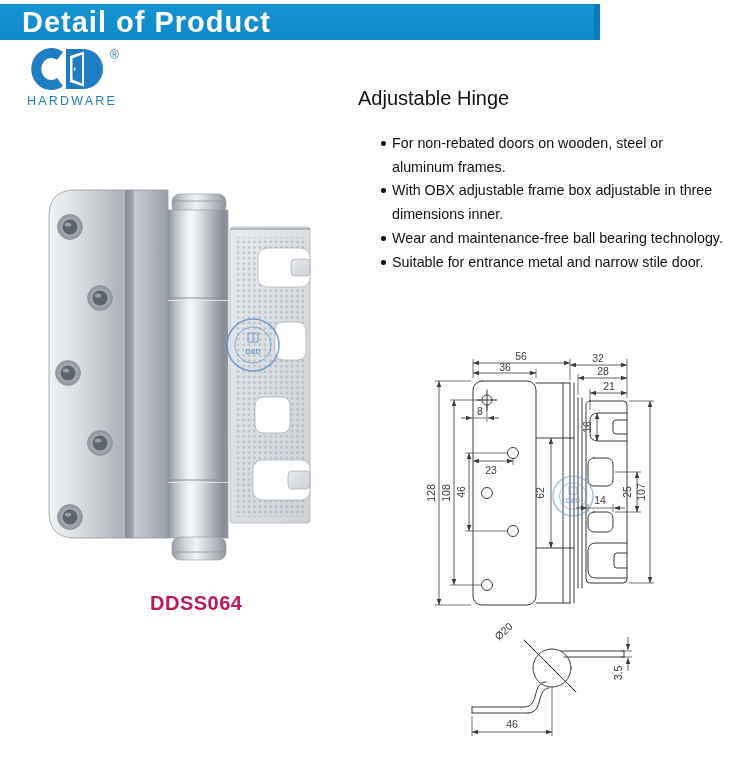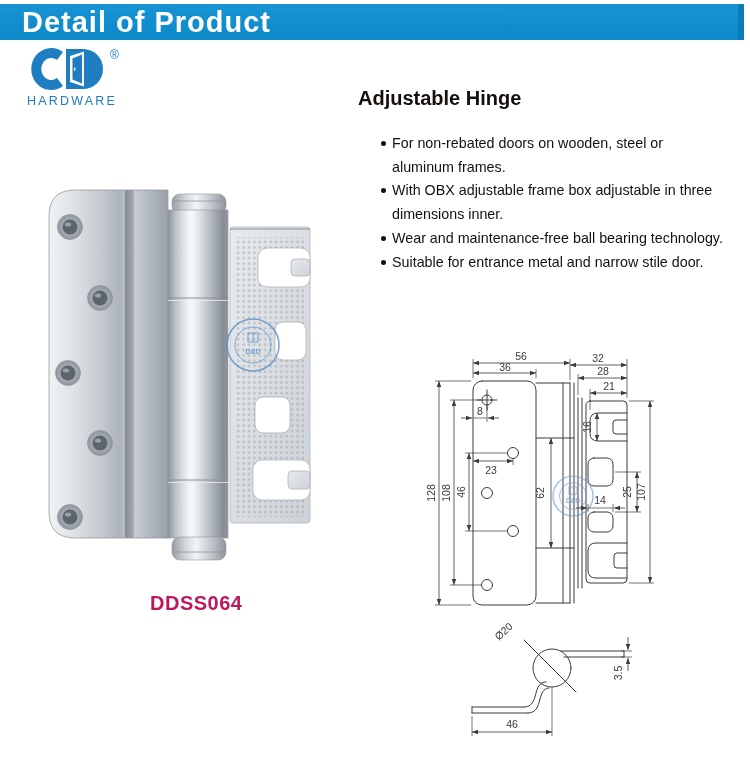--- a/index.html
+++ b/index.html
@@ -1,28 +1,28 @@
 <!DOCTYPE html>
 <html><head>
 <meta charset="utf-8">
 <style>
   html,body{margin:0;padding:0;background:#ffffff;}
   body{width:750px;height:767px;position:relative;overflow:hidden;
        font-family:"Liberation Sans",sans-serif;color:#1c1713;}
-  .banner{position:absolute;left:0;top:4px;width:744px;height:36px;
+  .banner{position:absolute;left:0;top:4px;width:600px;height:36px;
           background:linear-gradient(180deg,#1794d3 0%,#0d88c8 100%);
           border-right:6px solid #0b7cba;
           display:flex;align-items:center;box-sizing:border-box;padding-left:22px;}
   .banner-title{color:#ffffff;font-size:29px;font-weight:bold;letter-spacing:1px;}
   .logo{position:absolute;left:26px;top:46px;width:120px;height:64px;}
   .photo{position:absolute;left:25px;top:180px;width:320px;height:400px;}
   .model{position:absolute;left:150px;top:592px;font-size:20px;font-weight:bold;
          letter-spacing:.5px;color:#be185d;}
   .section-title{position:absolute;left:358px;top:87px;font-size:20px;
-         font-weight:bold;color:#15100d;}
+         font-weight:normal;color:#15100d;}
   .features{position:absolute;left:365px;top:116px;width:382px;margin:16px;padding:0;
             list-style:none;}
   .features li{position:relative;padding-left:11px;font-size:14.3px;
             line-height:23.7px;color:#15100d;white-space:pre-line;}
   .features li::before{content:"";position:absolute;left:0;top:9px;width:5px;
             height:5px;border-radius:50%;background:#15100d;}
   .drawing{position:absolute;left:425px;top:338px;width:300px;height:425px;}
   svg text{font-family:"Liberation Sans",sans-serif;}
   .dt{font-size:10.5px;fill:#3a3a3a;}
   .geo{stroke:#3b3b3b;stroke-width:1;fill:none;stroke-linecap:round;}

